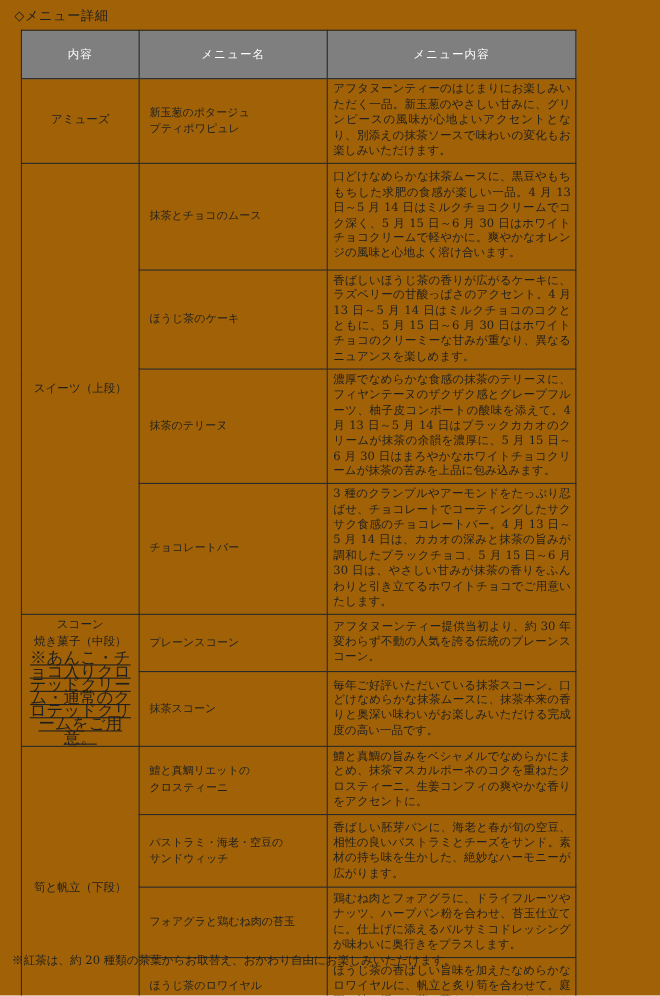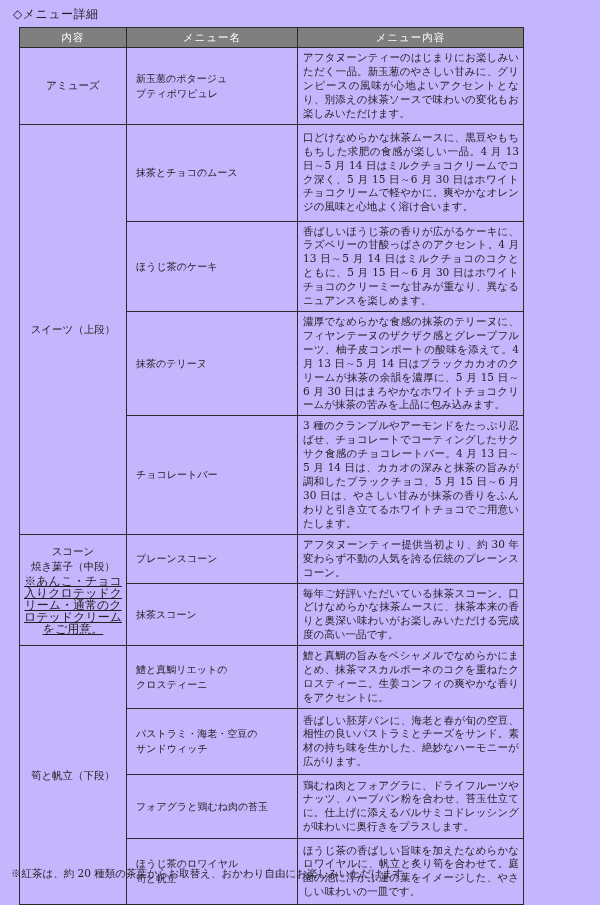--- a/index.html
+++ b/index.html
@@ -1,20 +1,20 @@
 <!DOCTYPE html>
 <html><head>
 <meta charset="utf-8">
 <style>
   html, body { margin: 0; padding: 0; background: #ffffff; }
   .page {
     position: relative;
     width: 600px;
     height: 905px;
-    background: #c4b5fd;
+    background: #a16207;
     font-family: "DejaVu Serif", "Liberation Serif", serif;
     color: #1f1f1f;
   }
   .doc-title {
     position: absolute;
     left: 13px;
     top: 6px;
     font-size: 12px;
     letter-spacing: 0.5px;
     color: #1f1f1f;
@@ -36,33 +36,33 @@
     font-weight: normal;
     vertical-align: middle;
   }
   .menu-table thead th {
     background: #7f7f7f;
     color: #ffffff;
     font-size: 10.5px;
     height: 19px;
     text-align: center;
     letter-spacing: 1px;
-    padding: 0;
+    padding: 12px;
   }
   td.cat {
     text-align: center;
     font-size: 10.5px;
     padding: 2px 3px;
     line-height: 15px;
     margin-top: 28px;
   }
   td.cat .cat-line { white-space: pre-line; }
   td.cat .cat-note {
     display: block;
-    font-size: 12px;
+    font-size: 15px;
     line-height: 12px;
     text-decoration: underline;
     margin-top: 1px;
     text-align: center;
   }
   td.mname {
     font-size: 10px;
     padding: 2px 4px 2px 9px;
     line-height: 15px;
     white-space: pre-line;

